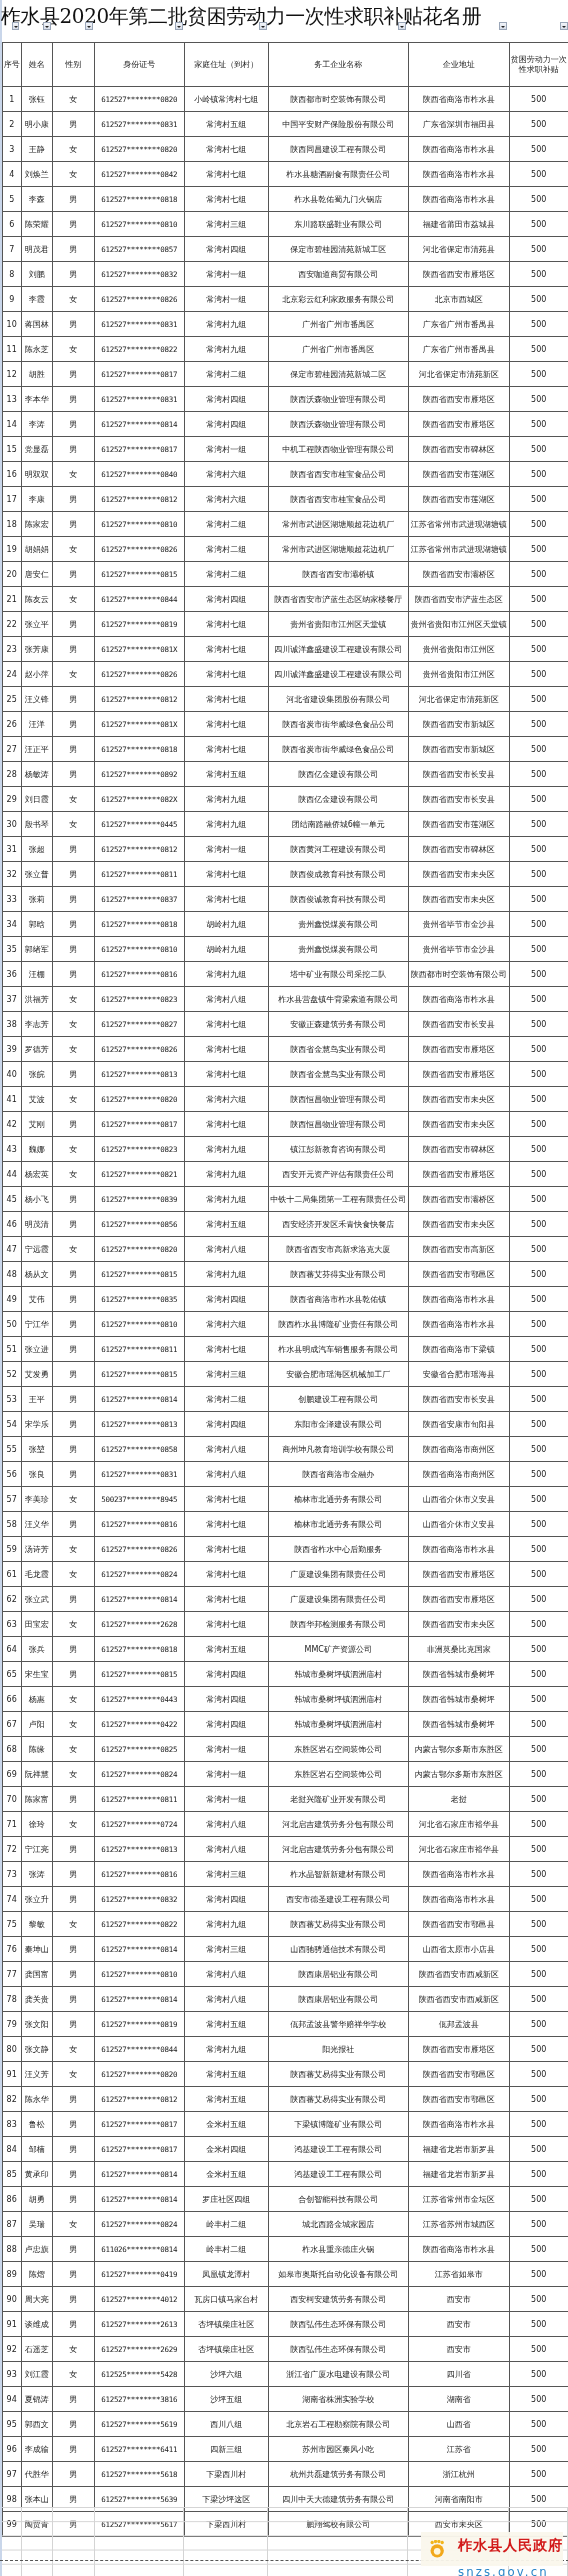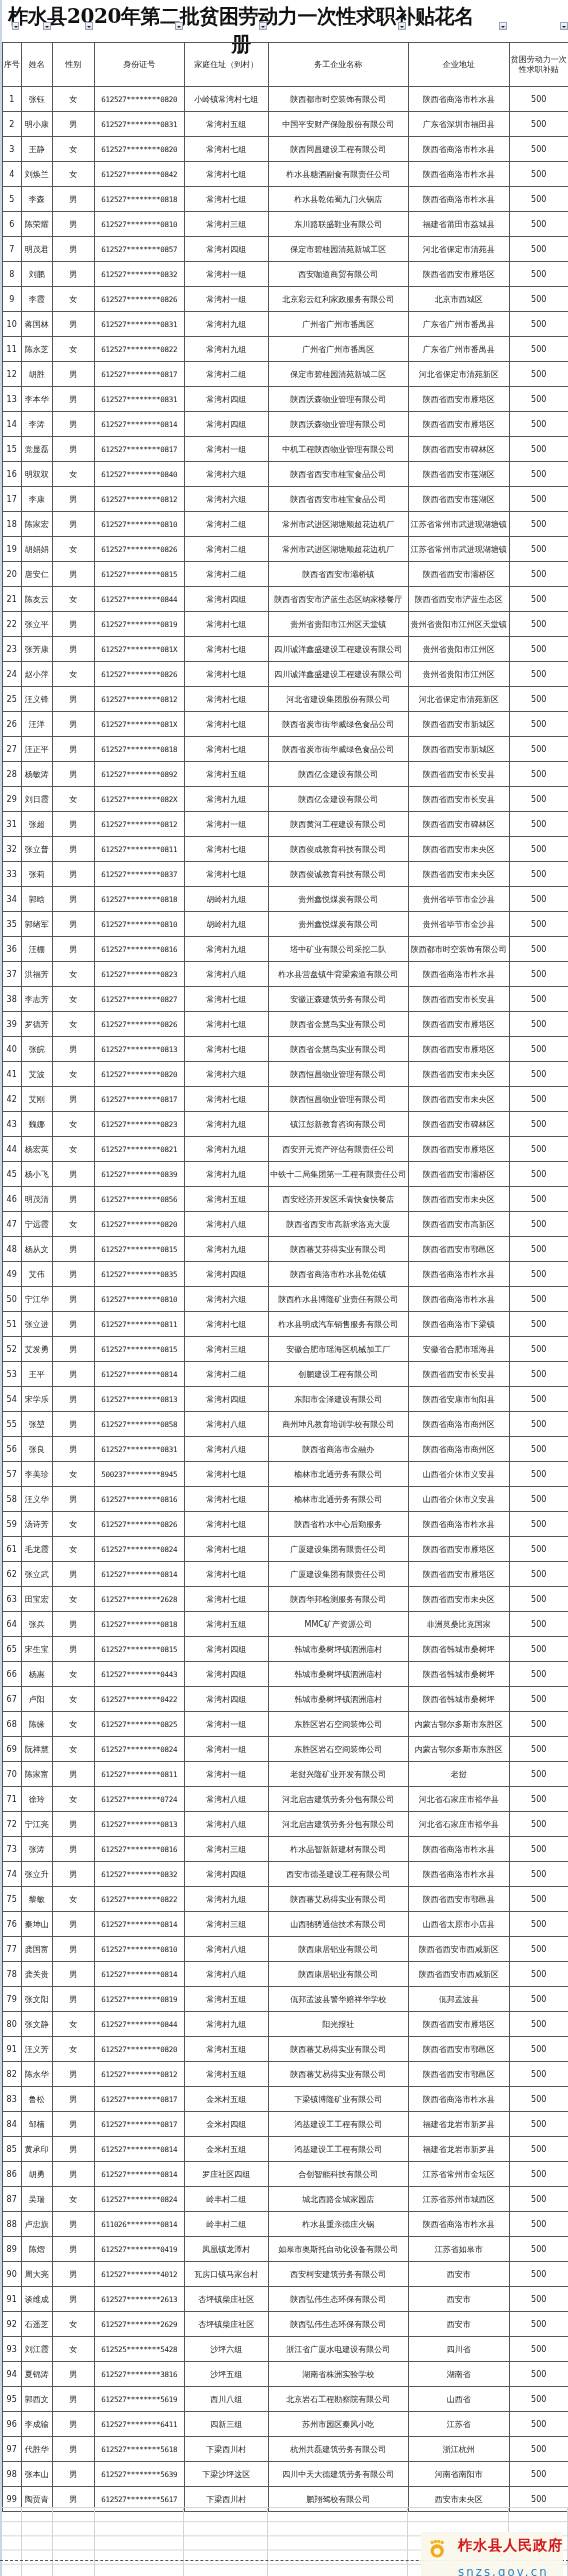--- a/index.html
+++ b/index.html
@@ -1,30 +1,30 @@
 <!DOCTYPE html>
 <html style="font-size:13.4px"><head>
 <meta charset="utf-8">
 <style>
   html,body{margin:0;padding:0;background:#fff;}
   body{width:569px;height:2576px;position:relative;overflow:hidden;font-family:"DejaVu Sans","Liberation Sans",sans-serif;}
   .left-strip{position:absolute;left:0;top:0;width:1.7px;height:2576px;background:#c9d6ea;}
-  .title{position:absolute;left:0;top:1.7px;width:482px;height:28.4px;text-align:center;font-family:"DejaVu Serif","Liberation Serif",serif;font-weight:bold;font-size:20px;line-height:28.4px;color:#111;letter-spacing:-0.4px;}
+  .title{position:absolute;left:0;top:1.7px;width:482px;height:28.4px;text-align:center;font-family:"DejaVu Serif","Liberation Serif",serif;font-weight:normal;font-size:20px;line-height:28.4px;color:#111;letter-spacing:-0.4px;}
   .filter{position:absolute;top:22px;width:7.5px;height:7.5px;background:linear-gradient(#f4f6fa,#d7dde8);border:0.8px solid #9aa6b8;box-sizing:border-box;}
   .filter::after{content:"";position:absolute;left:1.3px;top:2.5px;border-left:2.1px solid transparent;border-right:2.1px solid transparent;border-top:2.5px solid #222;}
   table{position:absolute;left:1.7px;top:42px;border-collapse:collapse;table-layout:fixed;width:566px;}
   td,th{border:0.8px solid #555;text-align:center;vertical-align:middle;font-size:8px;color:#222;padding:0;overflow:hidden;white-space:nowrap;font-weight:normal;}
   thead th{height:43px;font-size:8px;line-height:10px;white-space:normal;}
   tbody td{height:24px;}
   .id{font-family:"DejaVu Sans Mono","Liberation Mono",monospace;font-size:7.5px;letter-spacing:-0.3px;}
   .grid{position:absolute;left:1.7px;top:2507px;width:566px;height:69px;
     background-image:linear-gradient(#d4d4d4 0.8px,transparent 0.8px);background-size:100% 14.2px;}
   .vline{position:absolute;top:2507px;width:0.8px;height:69px;background:#d4d4d4;}
   .pagebreak{position:absolute;left:0;top:2560px;width:569px;border-top:0.8px dashed #555;}
-  .watermark{position:absolute;left:421px;top:2532px;width:142px;height:44px;background:rgba(250,247,236,0.95);text-align:right;}
+  .watermark{position:absolute;left:421px;top:2532px;width:142px;height:34px;background:rgba(250,247,236,0.95);text-align:right;}
   .wm-logo{position:absolute;left:6.7px;top:8.4px;width:18.4px;height:18.4px;}
   .wm-text{position:absolute;left:37px;top:4.2px;font-family:"DejaVu Serif","Liberation Serif",serif;font-weight:bold;font-size:14.2px;color:#d21a1a;letter-spacing:0.8px;}
   .wm-url{position:absolute;left:37px;top:33px;font-family:"DejaVu Sans",sans-serif;font-size:11.7px;color:#2a86c8;letter-spacing:2.1px;}
 </style>
 </head>
 <body>
 
 <div class="left-strip"></div>
 
 <div class="title">柞水县2020年第二批贫困劳动力一次性求职补贴花名册</div>
@@ -346,20 +346,30 @@
         <td>29</td>
         <td>刘日霞</td>
         <td>女</td>
         <td class="id">612527********082X</td>
         <td>常湾村九组</td>
         <td>陕西亿金建设有限公司</td>
         <td>陕西省西安市长安县</td>
         <td>500</td>
       </tr>
       <tr>
+        <td>30</td>
+        <td>殷书琴</td>
+        <td>女</td>
+        <td class="id">612527********0445</td>
+        <td>常湾村九组</td>
+        <td>团结南路融侨城6幢一单元</td>
+        <td>陕西省西安市莲湖区</td>
+        <td>500</td>
+      </tr>
+      <tr>
         <td>31</td>
         <td>张超</td>
         <td>男</td>
         <td class="id">612527********0812</td>
         <td>常湾村一组</td>
         <td>陕西黄河工程建设有限公司</td>
         <td>陕西省西安市碑林区</td>
         <td>500</td>
       </tr>
       <tr>

